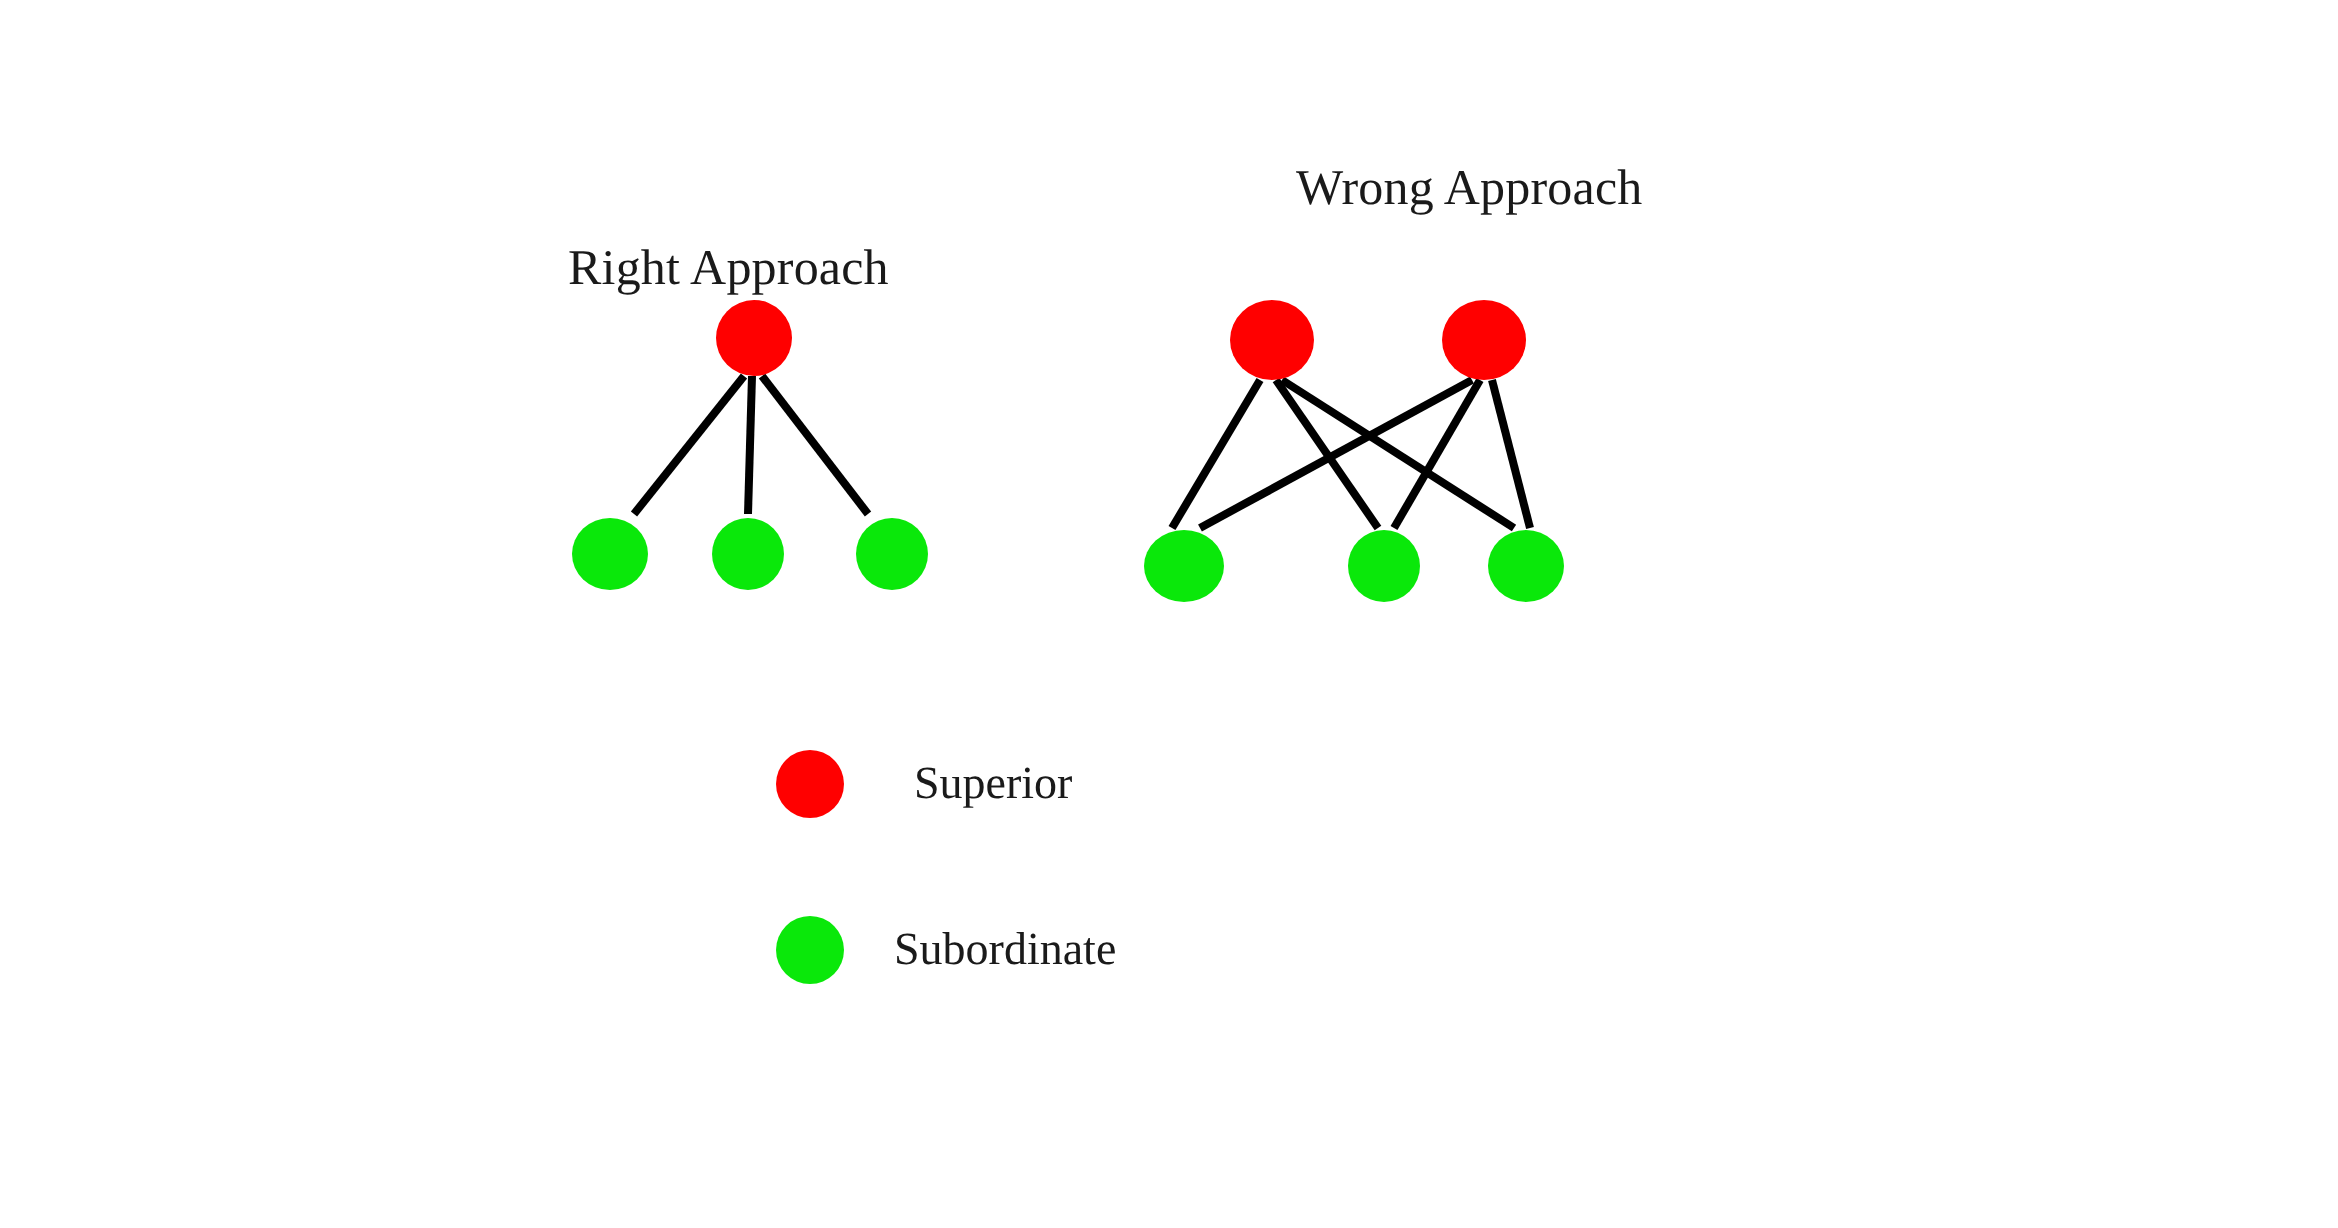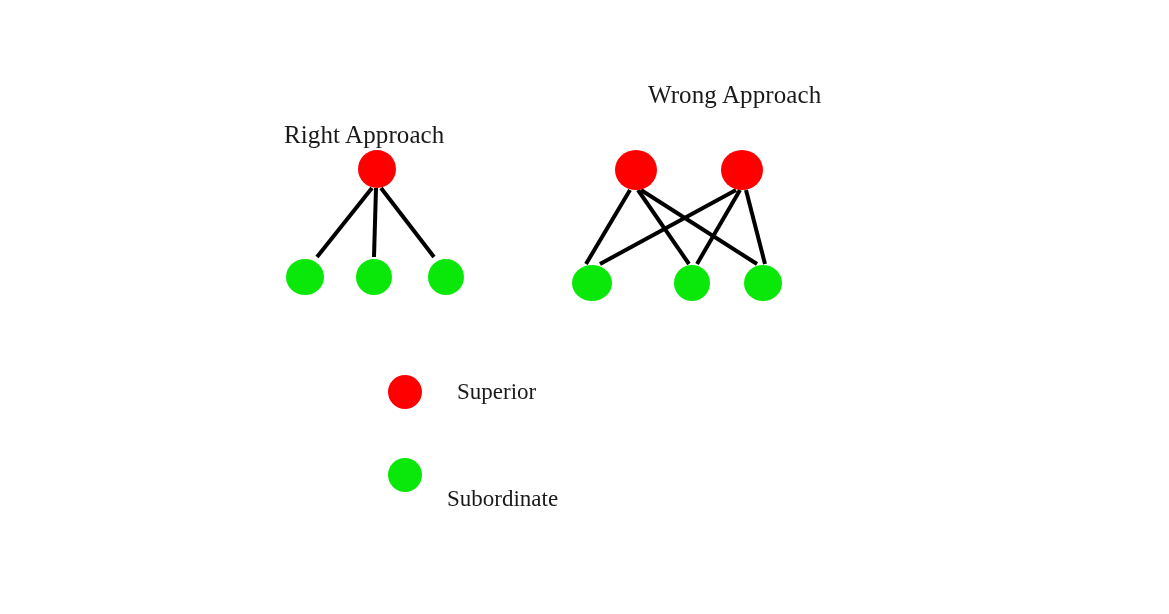--- a/index.html
+++ b/index.html
@@ -34,21 +34,21 @@
   #title-wrong-approach { left: 568px; top: 81px; }
 
   .legend-label {
     position: absolute;
     font-family: "Liberation Serif", "DejaVu Serif", serif;
     font-size: 23px;
     color: #1a1a1a;
     white-space: nowrap;
   }
   #legend-label-superior { left: 457px; top: 379px; }
-  #legend-label-subordinate { left: 447px; top: 462px; margin-top: 24px; }
+  #legend-label-subordinate { left: 447px; top: 462px; }
 </style>
 </head>
 <body style="background: rgb(255, 255, 255);">
 
 <svg id="canvas" viewBox="0 0 1169 614" xmlns="http://www.w3.org/2000/svg">
 
   <rect x="0" y="0" width="1169" height="614" fill="#ffffff"></rect>
 
   <g>
 

